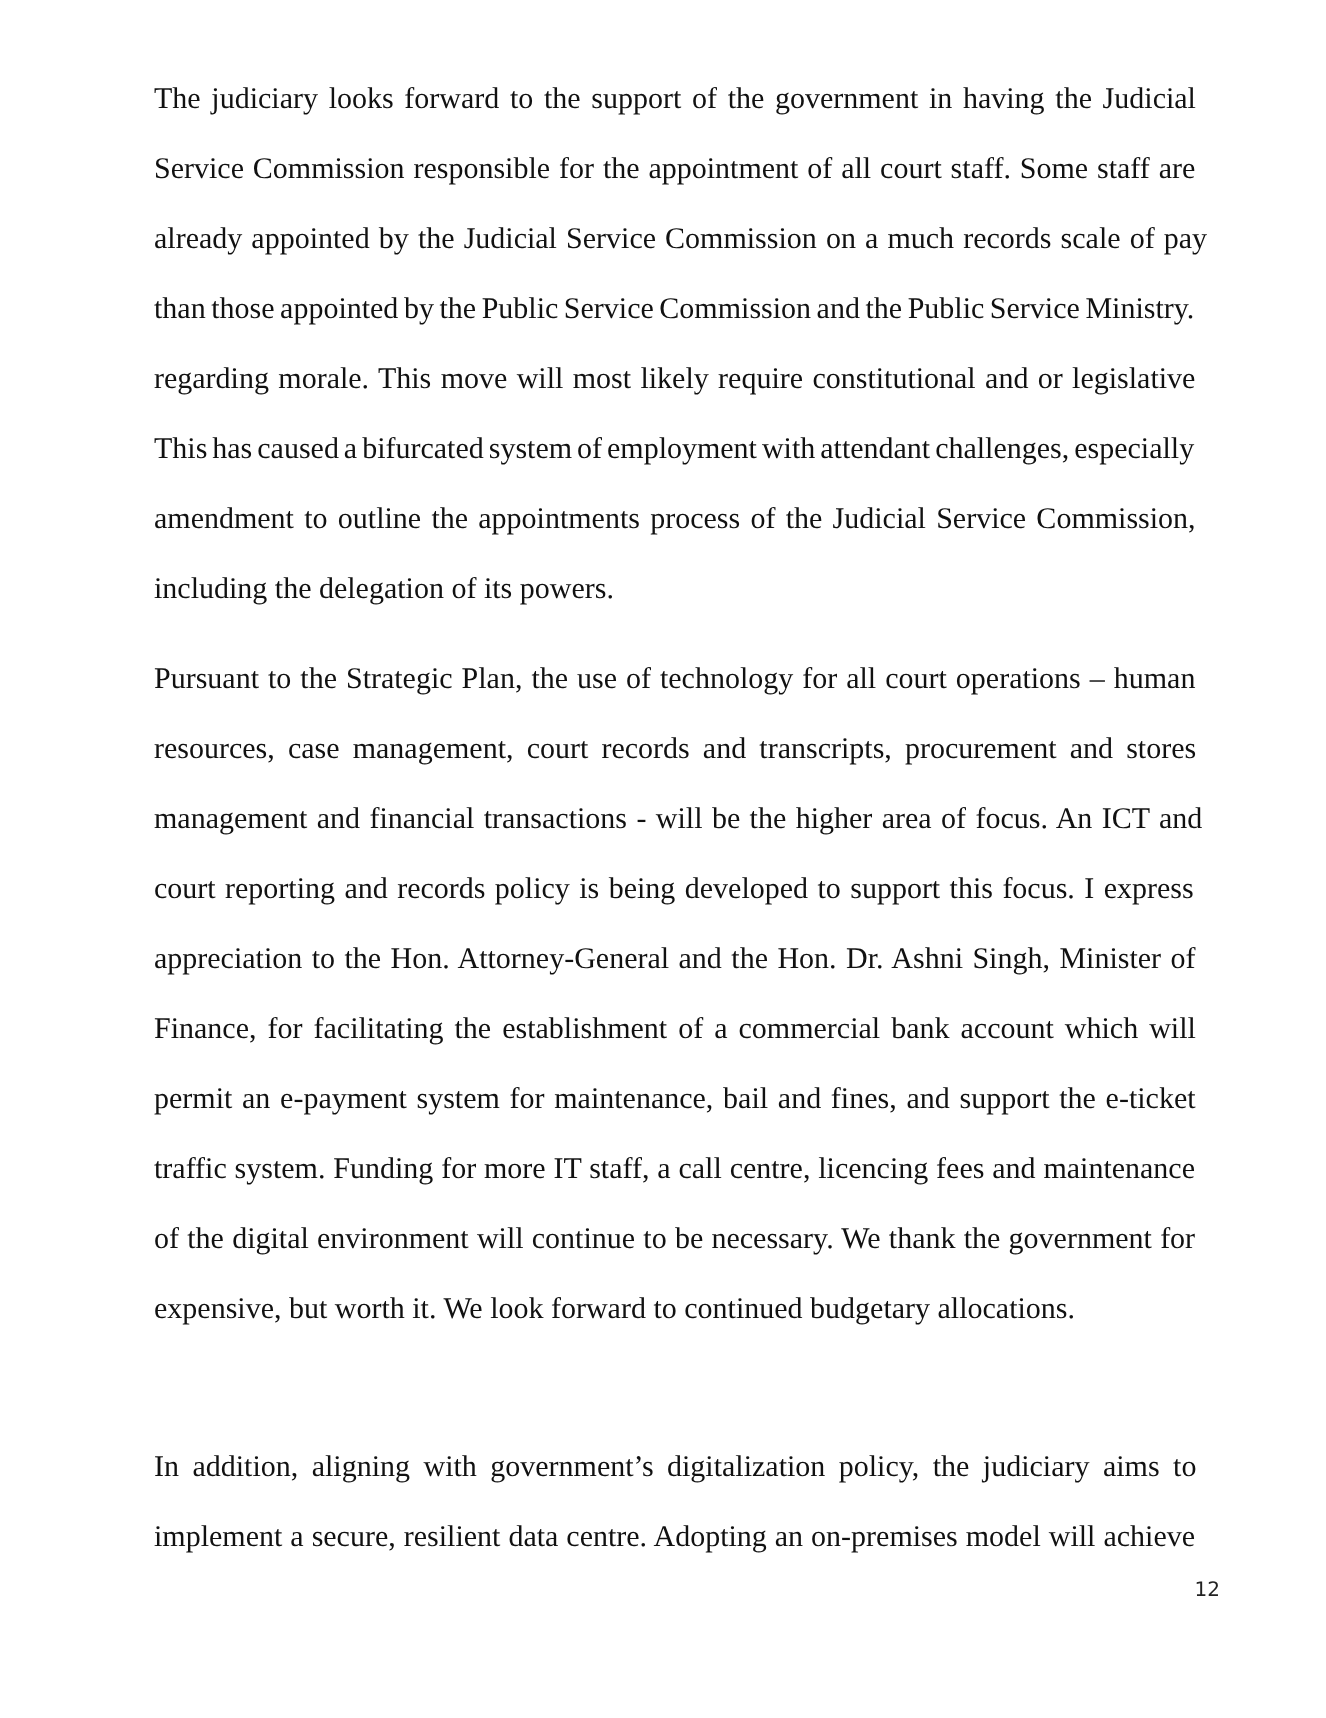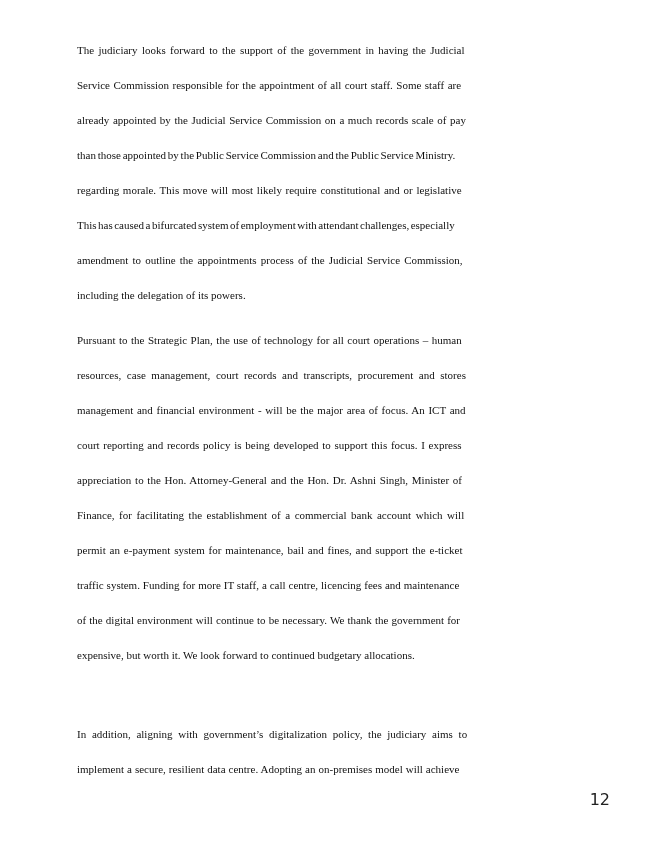--- a/index.html
+++ b/index.html
@@ -1,36 +1,36 @@
 <!DOCTYPE html>
 <html><head>
 <meta charset="utf-8">
 <style>
   html, body { margin: 0; padding: 0; background: #ffffff; }
   body { width: 663px; height: 859px; position: relative; overflow: hidden; }
   .page { position: absolute; left: 0; top: 0; width: 663px; height: 859px; background: #fff; }
   .para { position: absolute; left: 77px; width: 534px; }
   .line {
     font-family: "Liberation Serif", serif;
-    font-size: 11px;
+    font-size: 15px;
     color: #111;
     height: 35px;
     line-height: 35px;
     white-space: nowrap;
     text-align: justify;
     text-align-last: justify;
     overflow: visible;
   }
   .line.last { text-align-last: left; }
   #p1 { top: 33px; }
   #p2 { top: 323px; }
   #p3 { top: 717px; }
   .page-number {
     position: absolute; right: 53px; top: 790px;
-    font-family: "DejaVu Sans", sans-serif; font-size: 16px; color: #222;
+    font-family: "DejaVu Sans", sans-serif; font-size: 10px; color: #222;
   }
 </style>
 </head>
 <body>
 
 <div class="page">
 
   <div class="para" id="p1">
     <div class="line" style="text-align: left; text-align-last: left;"><span style="word-spacing: 1.59014px;">The judiciary looks forward to the support of the government in having the Judicial</span></div>
     <div class="line" style="text-align: left; text-align-last: left;"><span style="word-spacing: 0.700521px;">Service Commission responsible for the appointment of all court staff. Some staff are</span></div>
@@ -38,21 +38,21 @@
     <div class="line" style="text-align: left; text-align-last: left;"><span style="word-spacing: -0.977865px;">than those appointed by the Public Service Commission and the Public Service Ministry.</span></div>
     <div class="line" style="text-align: left; text-align-last: left;"><span style="word-spacing: 0.933239px;">regarding morale. This move will most likely require constitutional and or legislative</span></div>
     <div class="line" style="text-align: left; text-align-last: left;"><span style="word-spacing: -1.2642px;">This has caused a bifurcated system of employment with attendant challenges, especially</span></div>
     <div class="line" style="text-align: left; text-align-last: left;"><span style="word-spacing: 1.37969px;">amendment to outline the appointments process of the Judicial Service Commission,</span></div>
     <div class="line last" style="text-align: left; text-align-last: left;">including the delegation of its powers.</div>
   </div>
 
   <div class="para" id="p2">
     <div class="line" style="text-align: left; text-align-last: left;"><span style="word-spacing: 0.743304px;">Pursuant to the Strategic Plan, the use of technology for all court operations – human</span></div>
     <div class="line" style="text-align: left; text-align-last: left;"><span style="word-spacing: 2.82812px;">resources, case management, court records and transcripts, procurement and stores</span></div>
-    <div class="line" style="text-align: left; text-align-last: left;"><span style="word-spacing: 0.950893px;">management and financial environment - will be the major area of focus. An ICT and</span></div>
+    <div class="line" style="text-align: left; text-align-last: left;"><span style="word-spacing: 0.950893px;">management and financial transactions - will be the higher area of focus. An ICT and</span></div>
     <div class="line" style="text-align: left; text-align-last: left;"><span style="word-spacing: 0.957589px;">court reporting and records policy is being developed to support this focus.  I express</span></div>
     <div class="line" style="text-align: left; text-align-last: left;"><span style="word-spacing: 0.972656px;">appreciation to the Hon. Attorney-General and the Hon. Dr. Ashni Singh, Minister of</span></div>
     <div class="line" style="text-align: left; text-align-last: left;"><span style="word-spacing: 1.76705px;">Finance, for facilitating the establishment of a commercial bank account which will</span></div>
     <div class="line" style="text-align: left; text-align-last: left;"><span style="word-spacing: 1.12109px;">permit an e-payment system for maintenance, bail and fines, and support the e-ticket</span></div>
     <div class="line" style="text-align: left; text-align-last: left;"><span style="word-spacing: 0.18149px;">traffic system. Funding for more IT staff, a call centre, licencing fees and maintenance</span></div>
     <div class="line" style="text-align: left; text-align-last: left;"><span style="word-spacing: 0.371394px;">of the digital environment will continue to be necessary. We thank the government for</span></div>
     <div class="line last" style="text-align: left; text-align-last: left;">expensive, but worth it. We look forward to continued budgetary allocations.</div>
   </div>
 
   <div class="para" id="p3">

